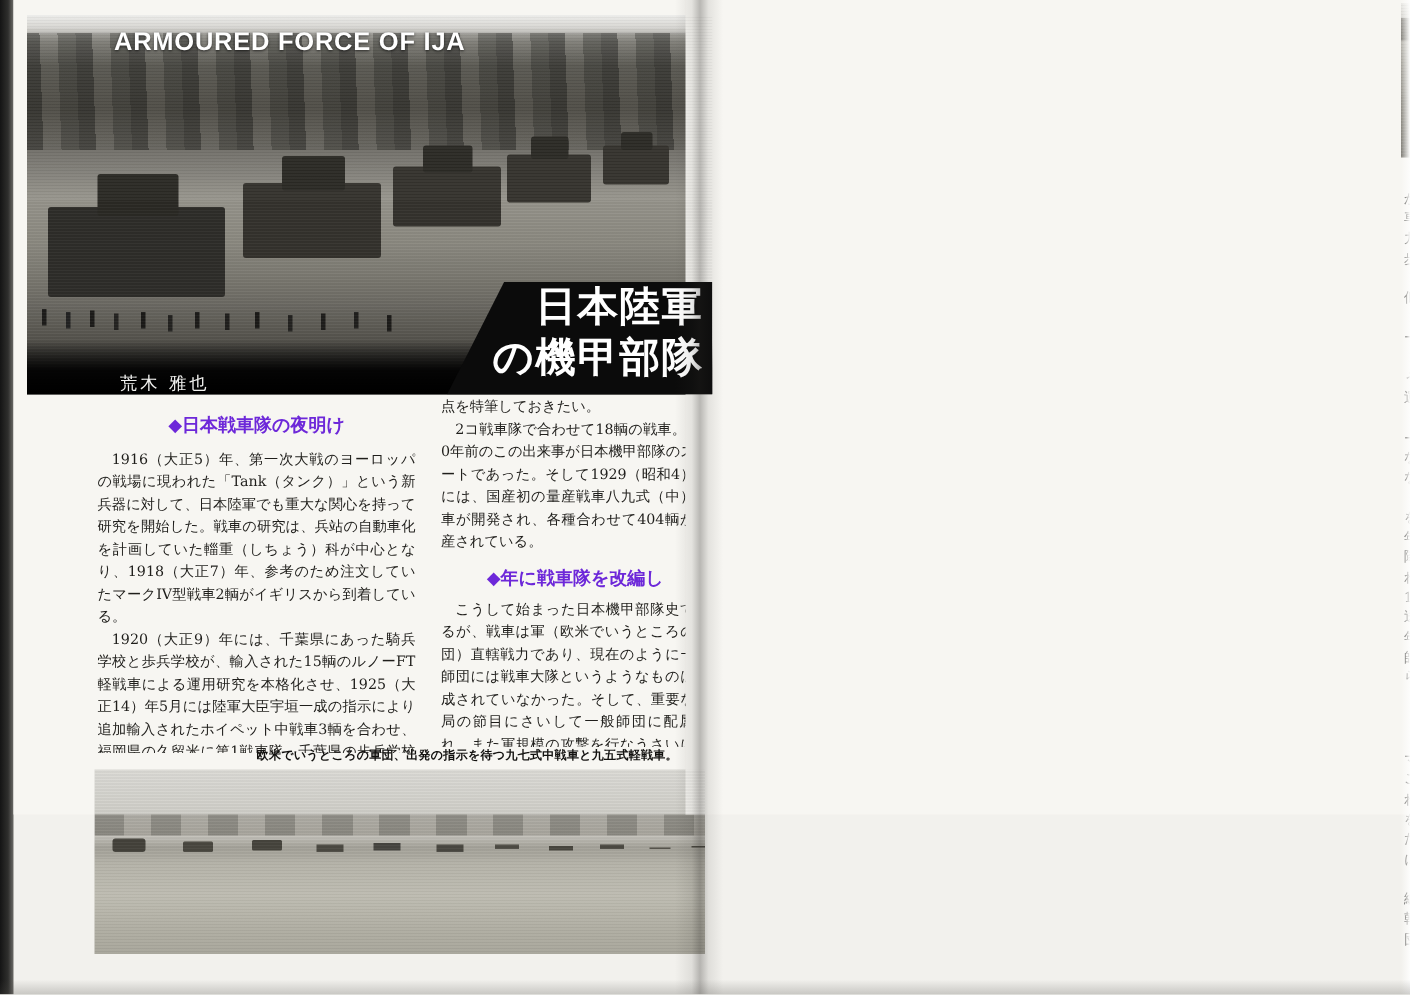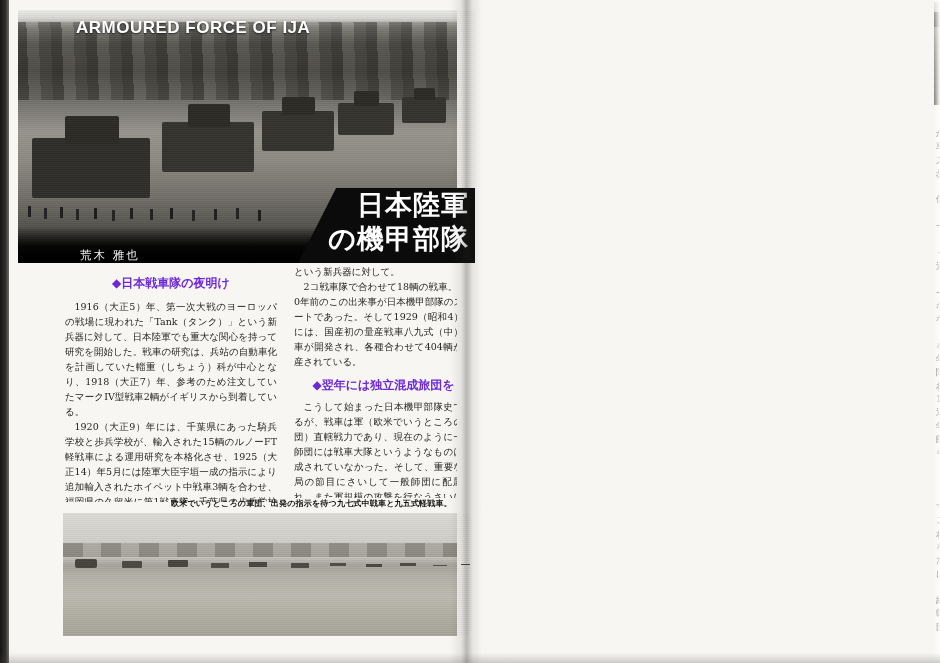--- a/index.html
+++ b/index.html
@@ -1,21 +1,21 @@
 <!DOCTYPE html>
 <html><head>
 <meta charset="utf-8">
 <style>
   html,body{margin:0;padding:0;background:#d8d7d3;}
   .spread{position:relative;width:940px;height:663px;overflow:hidden;background:#f2f1ed;
           font-family:"DejaVu Serif",serif;}
   
   .scan-edge{position:absolute;left:0;top:0;width:9px;height:663px;
              background:linear-gradient(90deg,#141414,#2f2f2d 60%,#6c6b68);}
-  .page{position:absolute;top:0;height:663px;background:#f7f6f2;}
+  .page{position:absolute;top:0;height:543px;background:#f7f6f2;}
   .page.lp{left:9px;width:448px;}
   .page.rp{left:457px;width:483px;}
   .gutter{position:absolute;left:450px;top:0;width:32px;height:663px;z-index:9;pointer-events:none;
           background:linear-gradient(90deg,rgba(0,0,0,0),rgba(55,53,49,.10) 35%,rgba(40,38,35,.30) 52%,rgba(55,53,49,.10) 70%,rgba(0,0,0,0));}
   .right-edge{position:absolute;right:0;top:0;width:6px;height:663px;z-index:9;
           background:linear-gradient(270deg,#fdfdfc,rgba(255,255,255,0));}
   .bottom-shade{position:absolute;left:0;bottom:0;width:940px;height:10px;z-index:9;
           background:linear-gradient(180deg,rgba(0,0,0,0),rgba(75,73,69,.25));}
   
   .photo{position:absolute;overflow:hidden;margin:0;background:#9a9893;}
@@ -105,23 +105,23 @@
       <div class="banner-line">の機甲部隊</div>
     </div>
 
     <div class="col body-text" id="lp-col1">
       <h3 class="sec-heading">◆日本戦車隊の夜明け</h3>
       <p class="indent">1916（大正5）年、第一次大戦のヨーロッパの戦場に現われた「Tank（タンク）」という新兵器に対して、日本陸軍でも重大な関心を持って研究を開始した。戦車の研究は、兵站の自動車化を計画していた輜重（しちょう）科が中心となり、1918（大正7）年、参考のため注文していたマークIV型戦車2輌がイギリスから到着している。</p>
       <p class="indent">1920（大正9）年には、千葉県にあった騎兵学校と歩兵学校が、輸入された15輌のルノーFT軽戦車による運用研究を本格化させ、1925（大正14）年5月には陸軍大臣宇垣一成の指示により追加輸入されたホイペット中戦車3輌を合わせ、福岡県の久留米に第1戦車隊、千葉県の歩兵学校教導隊に第2戦車隊が新設された。なお、宇垣一成は第一次大戦後の大正軍縮に手腕をふるった大臣であるが、それと同時に軍の近代化をも指向した</p>
     </div>
 
     <div class="col body-text" id="lp-col2">
-      <p>という新兵器に対して。</p>
+      <p>点を特筆しておきたい。</p>
       <p class="indent">2コ戦車隊で合わせて18輌の戦車。約90年前のこの出来事が日本機甲部隊のスタートであった。そして1929（昭和4）年には、国産初の量産戦車八九式（中）戦車が開発され、各種合わせて404輌が生産されている。</p>
-      <h3 class="sec-heading mt">◆翌年には独立混成旅団を</h3>
+      <h3 class="sec-heading mt">◆年に戦車隊を改編し</h3>
       <p class="indent">こうして始まった日本機甲部隊史であるが、戦車は軍（欧米でいうところの軍団）直轄戦力であり、現在のように一般師団には戦車大隊というようなものは編成されていなかった。そして、重要な戦局の節目にさいして一般師団に配属され、また軍規模の攻撃を行なうさいに配属されたのである。</p>
 
     </div>
 
     <div class="caption" id="lp-caption">欧米でいうところの軍団、出発の指示を待つ九七式中戦車と九五式軽戦車。</div>
 
     <figure class="photo" id="photo-bottom">
       <div class="treeline"></div>
       <div class="row"></div>
       <div class="grain"></div>

